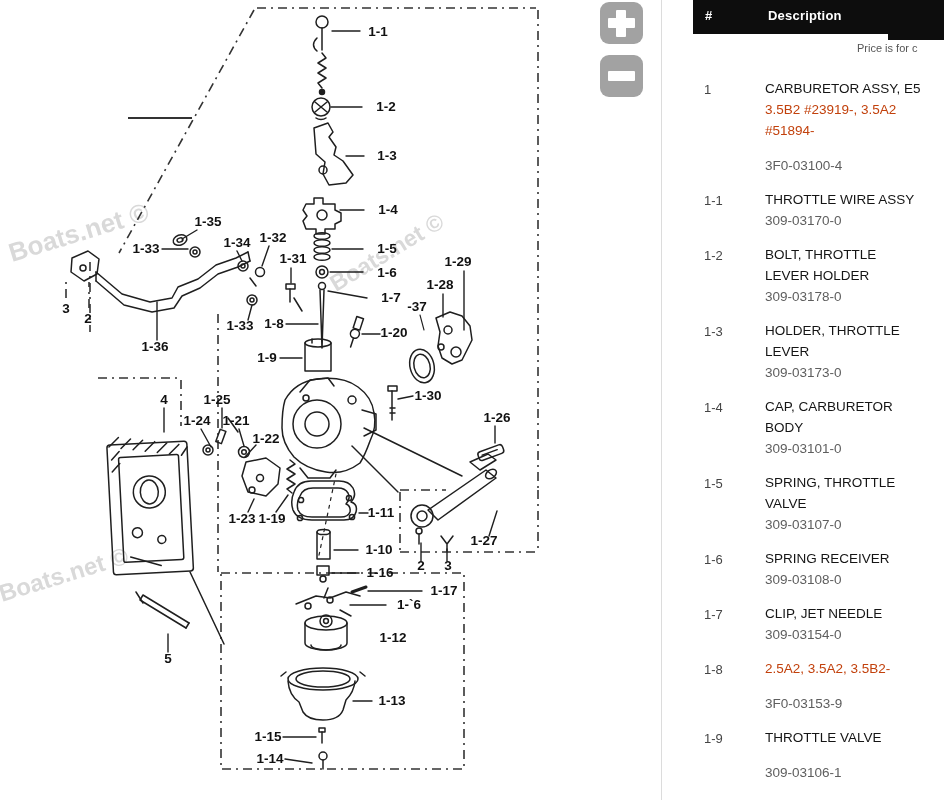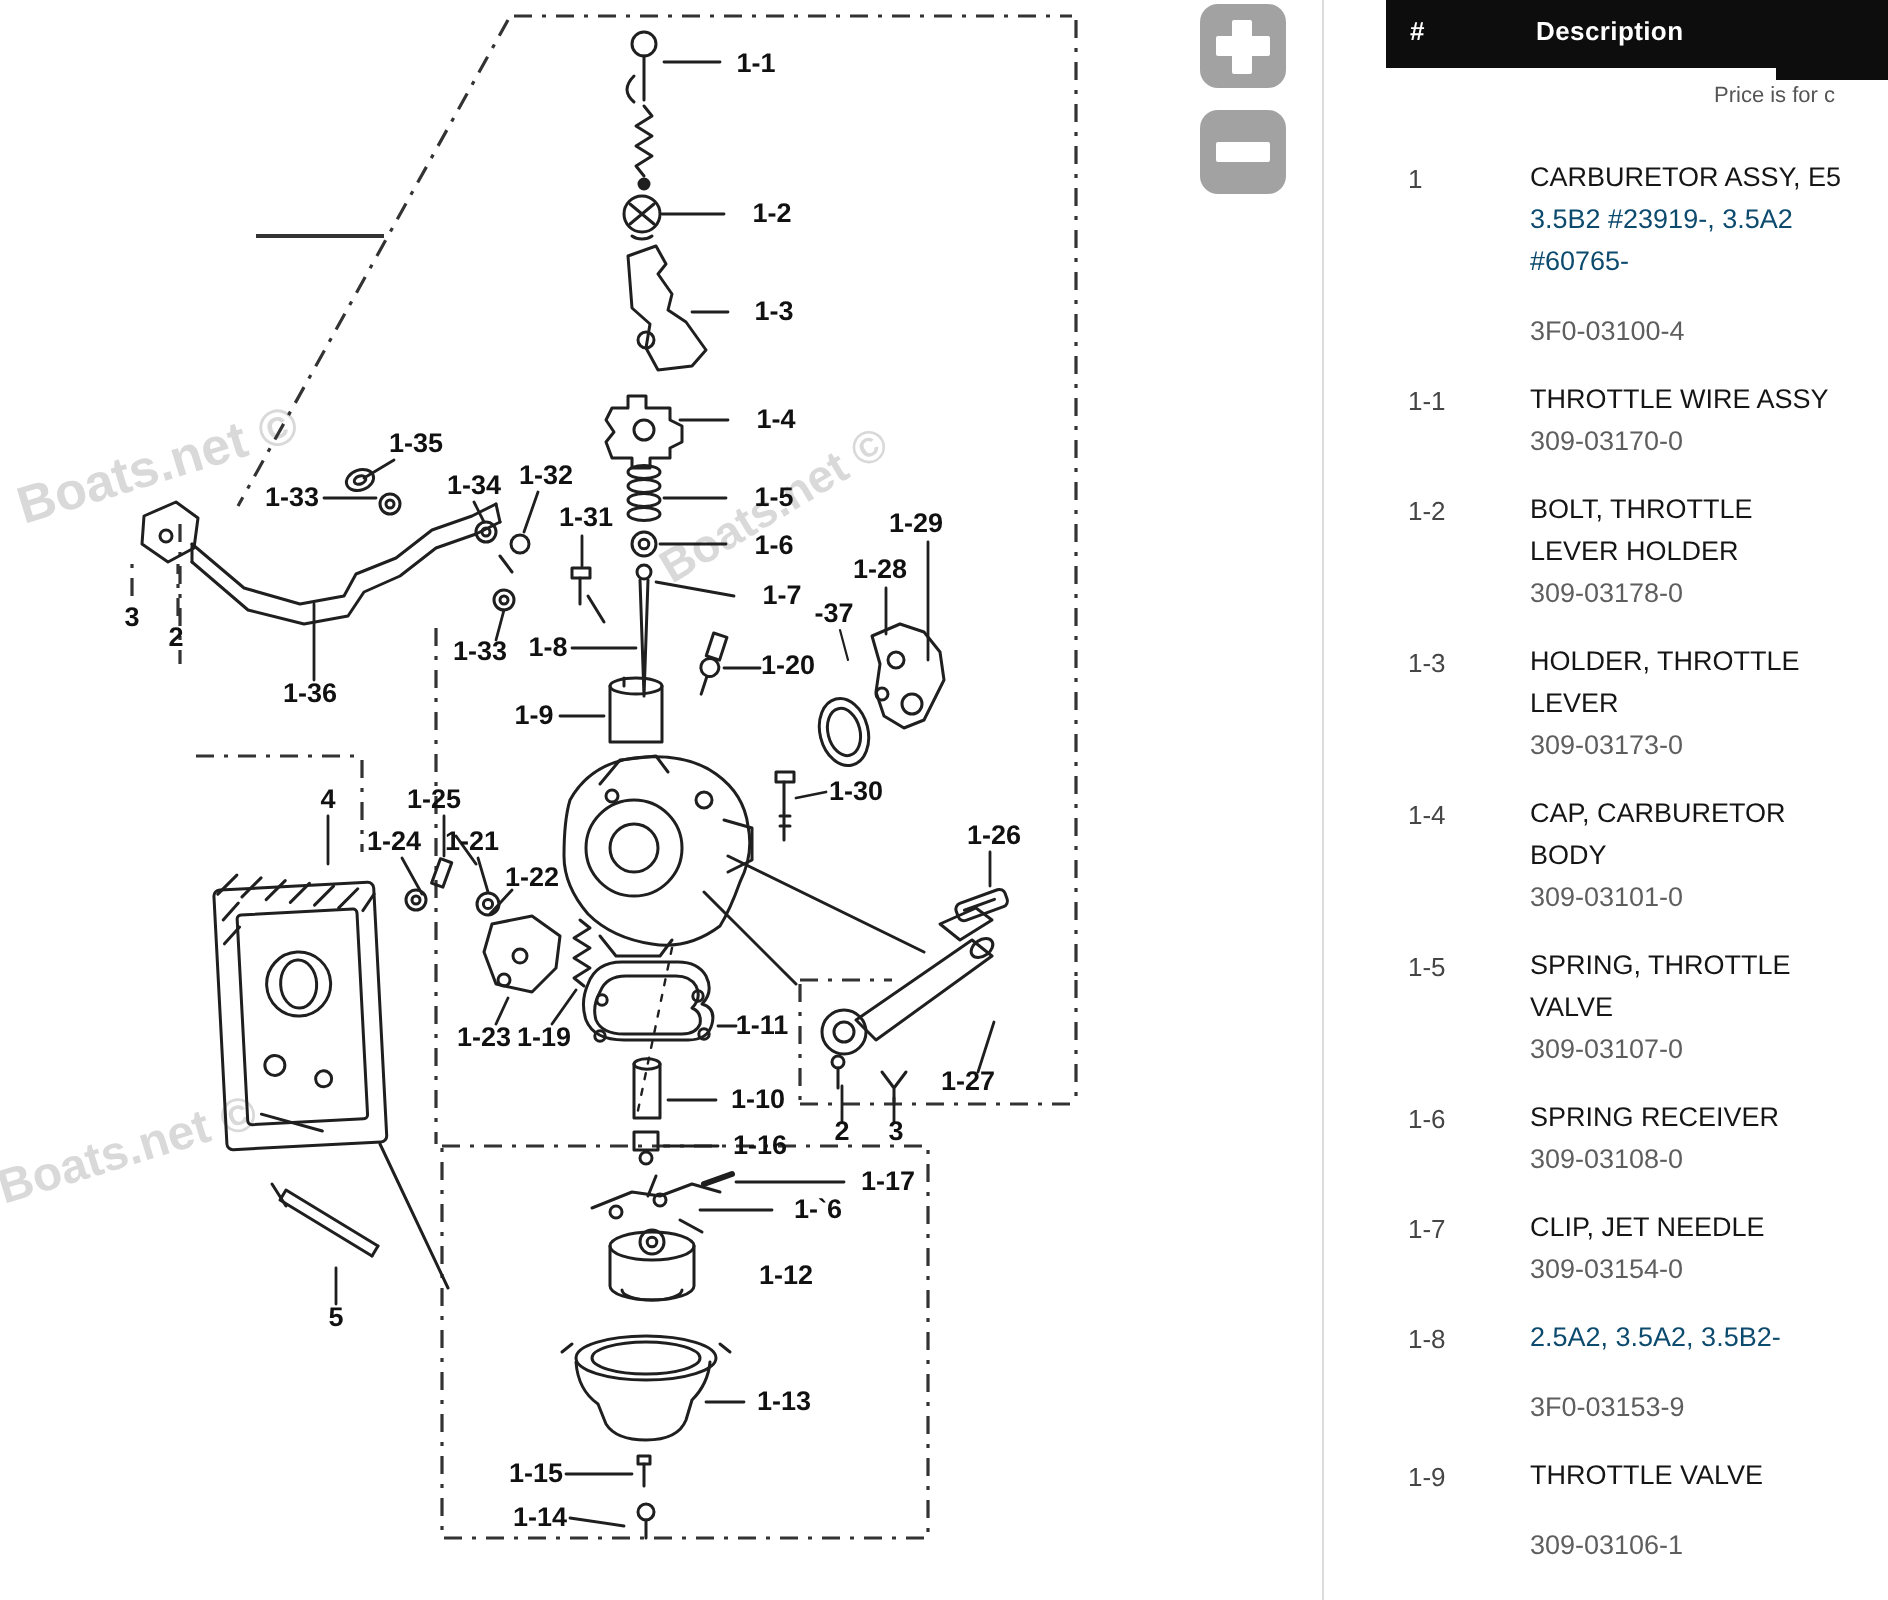--- a/index.html
+++ b/index.html
@@ -22,21 +22,21 @@
   .panel-header{position:absolute;left:0;top:0;width:251px;height:34px;background:#0d0d0d;}
   .panel-header .hcell{position:absolute;top:8px;color:#fff;font-size:13px;font-weight:bold;letter-spacing:.2px;}
   .hcell.num{left:12px;}
   .hcell.desc{left:75px;}
   .header-ext{position:absolute;right:0;top:0;width:56px;height:40px;background:#0d0d0d;}
   .price-note{position:absolute;left:164px;top:42px;font-size:11px;color:#555;white-space:nowrap;}
   .parts{position:absolute;left:0;top:78px;width:251px;}
   .prow{position:relative;padding-left:72px;margin-bottom:13px;font-size:13.5px;line-height:21px;cursor:pointer;}
   .prow .ref{position:absolute;left:11px;top:1px;color:#454545;font-size:13px;}
   .prow .name{font-weight:normal;color:#151515;white-space:nowrap;}
-  .prow .detail{color:#0c4a6e;white-space:nowrap;}
+  .prow .detail{color:#c2410c;white-space:nowrap;}
   .prow .pn{color:#5e5e5e;white-space:nowrap;}
   .prow .gap{height:14px;}
   
   .callout{font-family:"Liberation Sans",sans-serif;font-weight:bold;font-size:13.5px;fill:#111;}
   .wmark{font-family:"Liberation Sans",sans-serif;font-weight:bold;fill:#d9d9d9;}
 </style>
 </head>
 <body>
 
 <div class="diagram-wrap">
@@ -338,21 +338,21 @@
     <span class="hcell num">#</span>
     <span class="hcell desc">Description</span>
   </div>
   <div class="header-ext"></div>
   <div class="price-note">Price is for c</div>
   <div class="parts" id="parts-list">
       <div class="prow">
         <span class="ref">1</span>
         <div class="name">CARBURETOR ASSY, E5</div>
         <div class="detail">3.5B2 #23919-, 3.5A2</div>
-        <div class="detail">#60765-</div>
+        <div class="detail">#51894-</div>
         <div class="gap"></div>
         <div class="pn">3F0-03100-4</div>
       </div>
       <div class="prow">
         <span class="ref">1-1</span>
         <div class="name">THROTTLE WIRE ASSY</div>
         <div class="pn">309-03170-0</div>
       </div>
       <div class="prow">
         <span class="ref">1-2</span>

